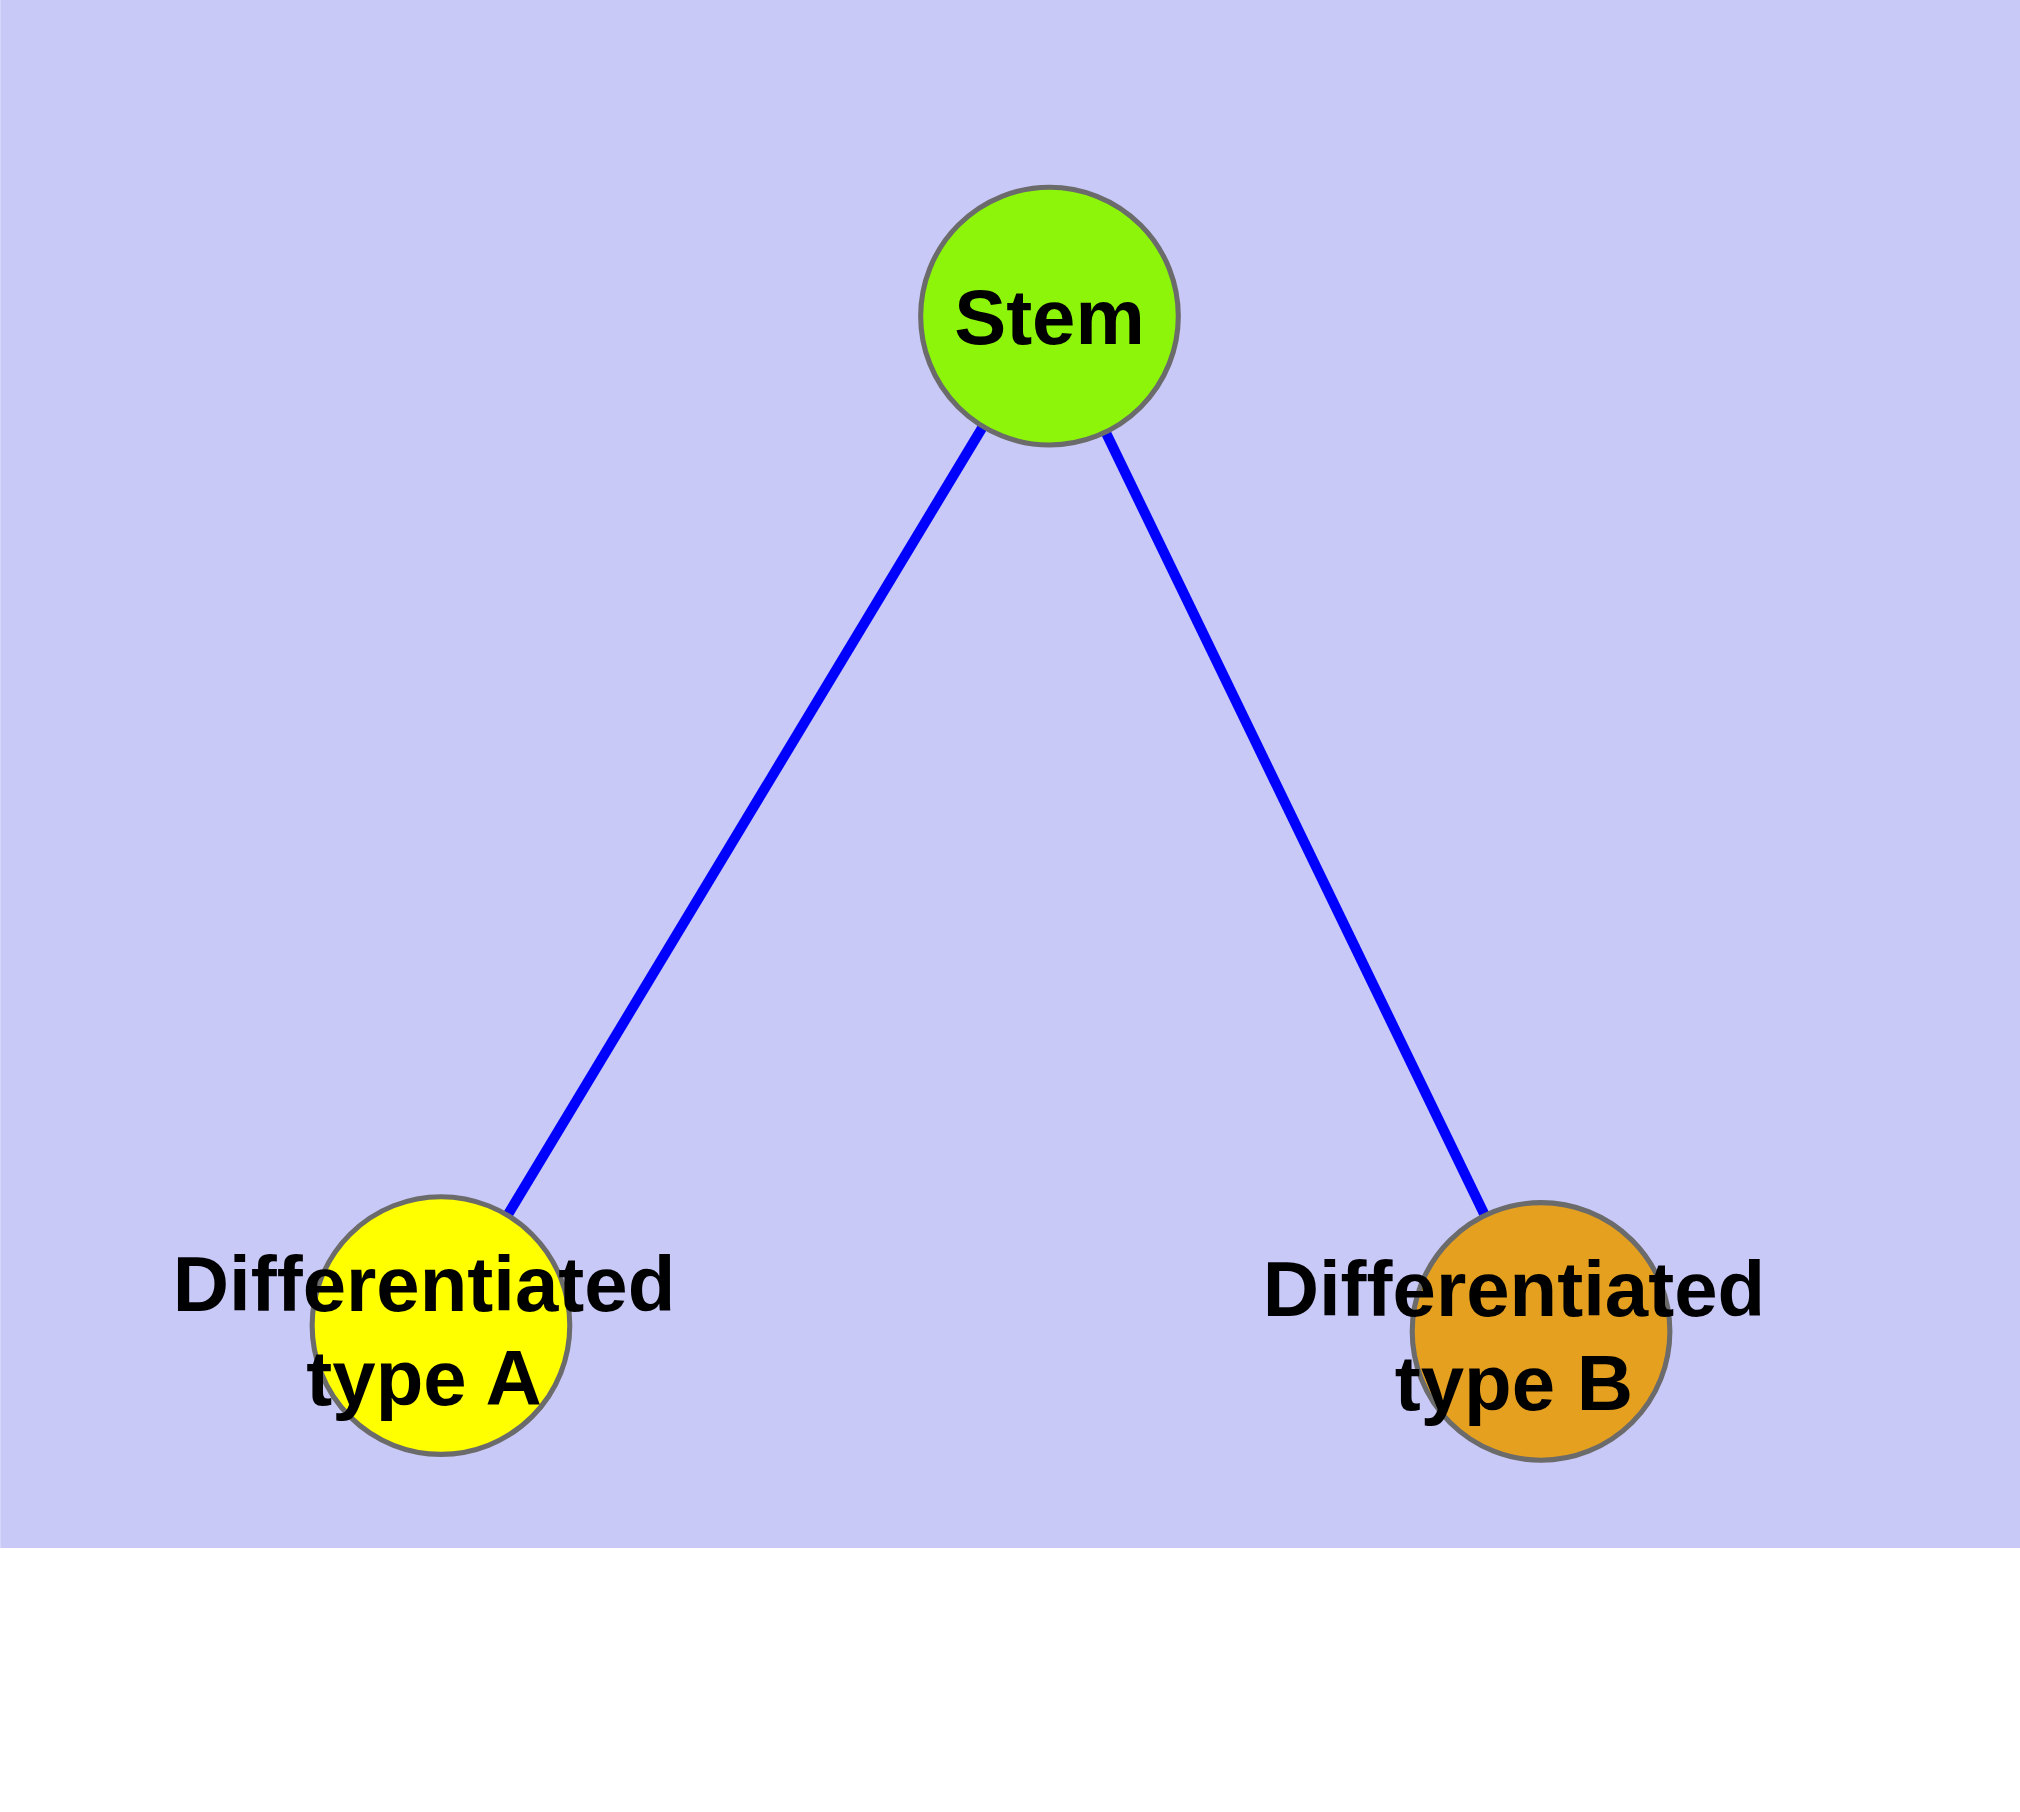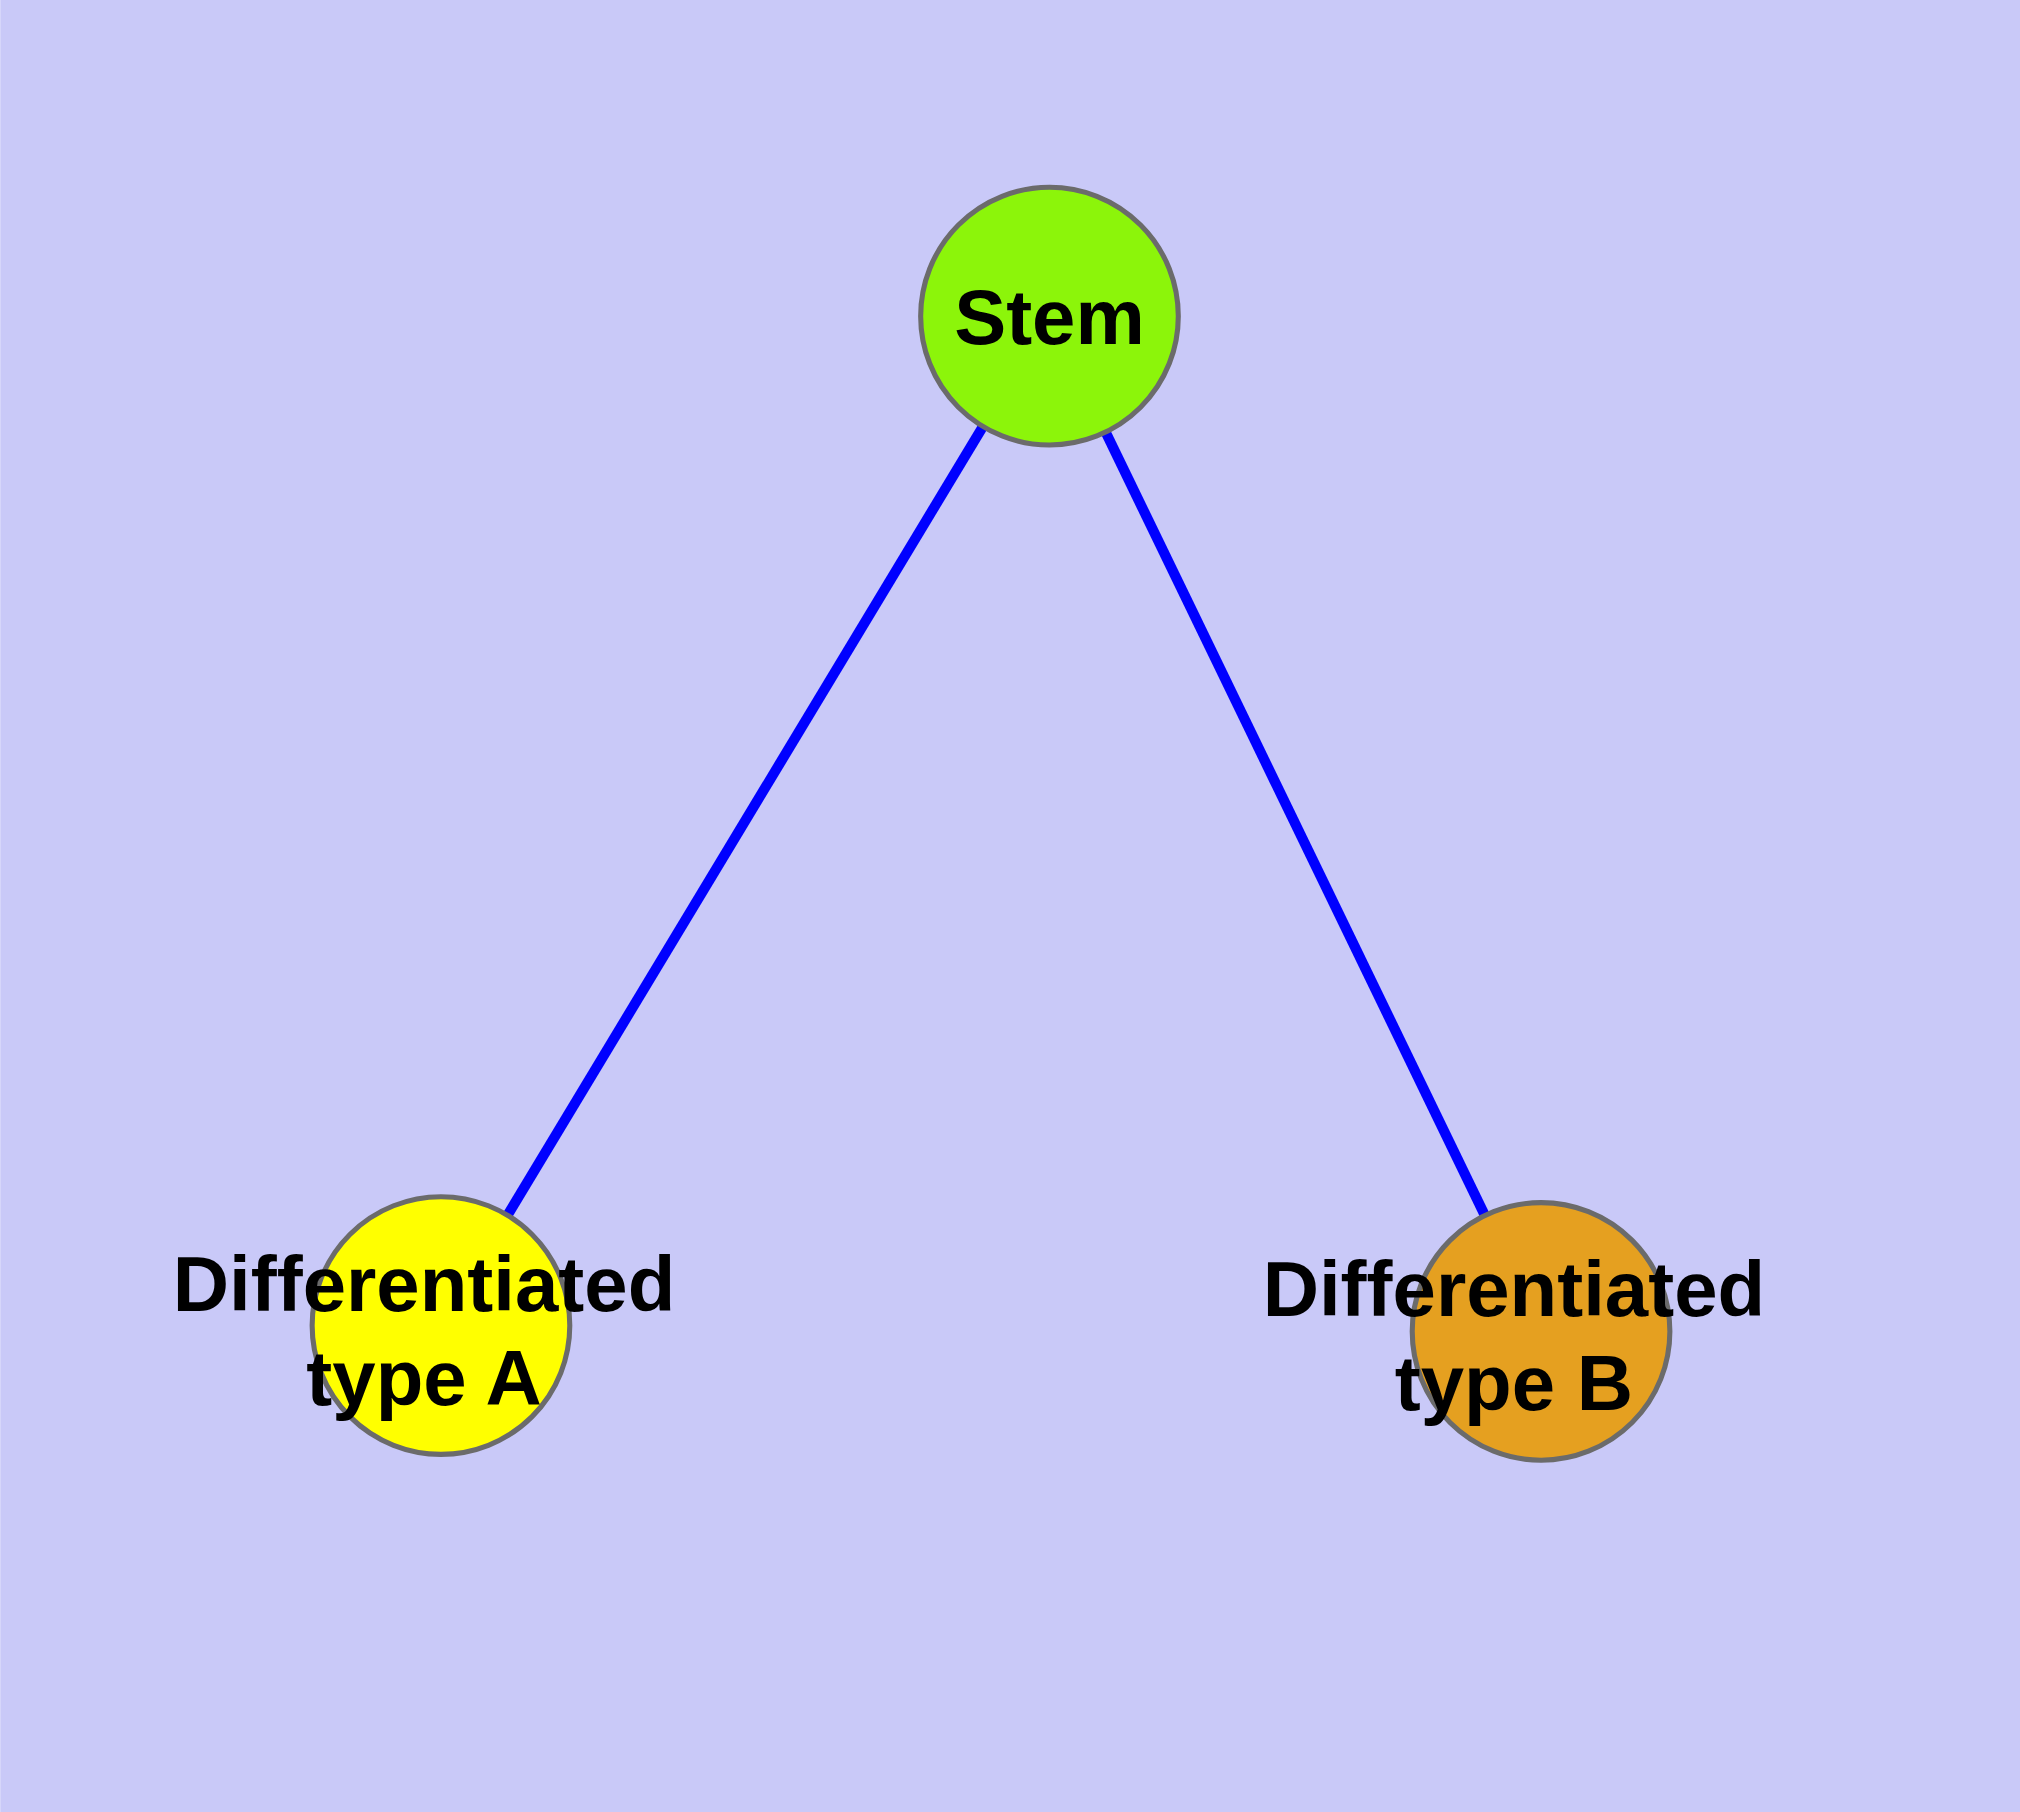--- a/index.html
+++ b/index.html
@@ -3,21 +3,21 @@
 <meta charset="utf-8">
 <style>
   html, body {
     margin: 0;
     padding: 0;
     background: #ffffff;
   }
   .canvas-wrap {
     position: relative;
     width: 2021px;
-    height: 1812px;
+    height: 1548px;
     overflow: hidden;
   }
   svg.diagram {
     display: block;
     width: 2021px;
     height: 1812px;
   }
   .node-label {
     font-family: "Liberation Sans", sans-serif;
     font-weight: bold;

